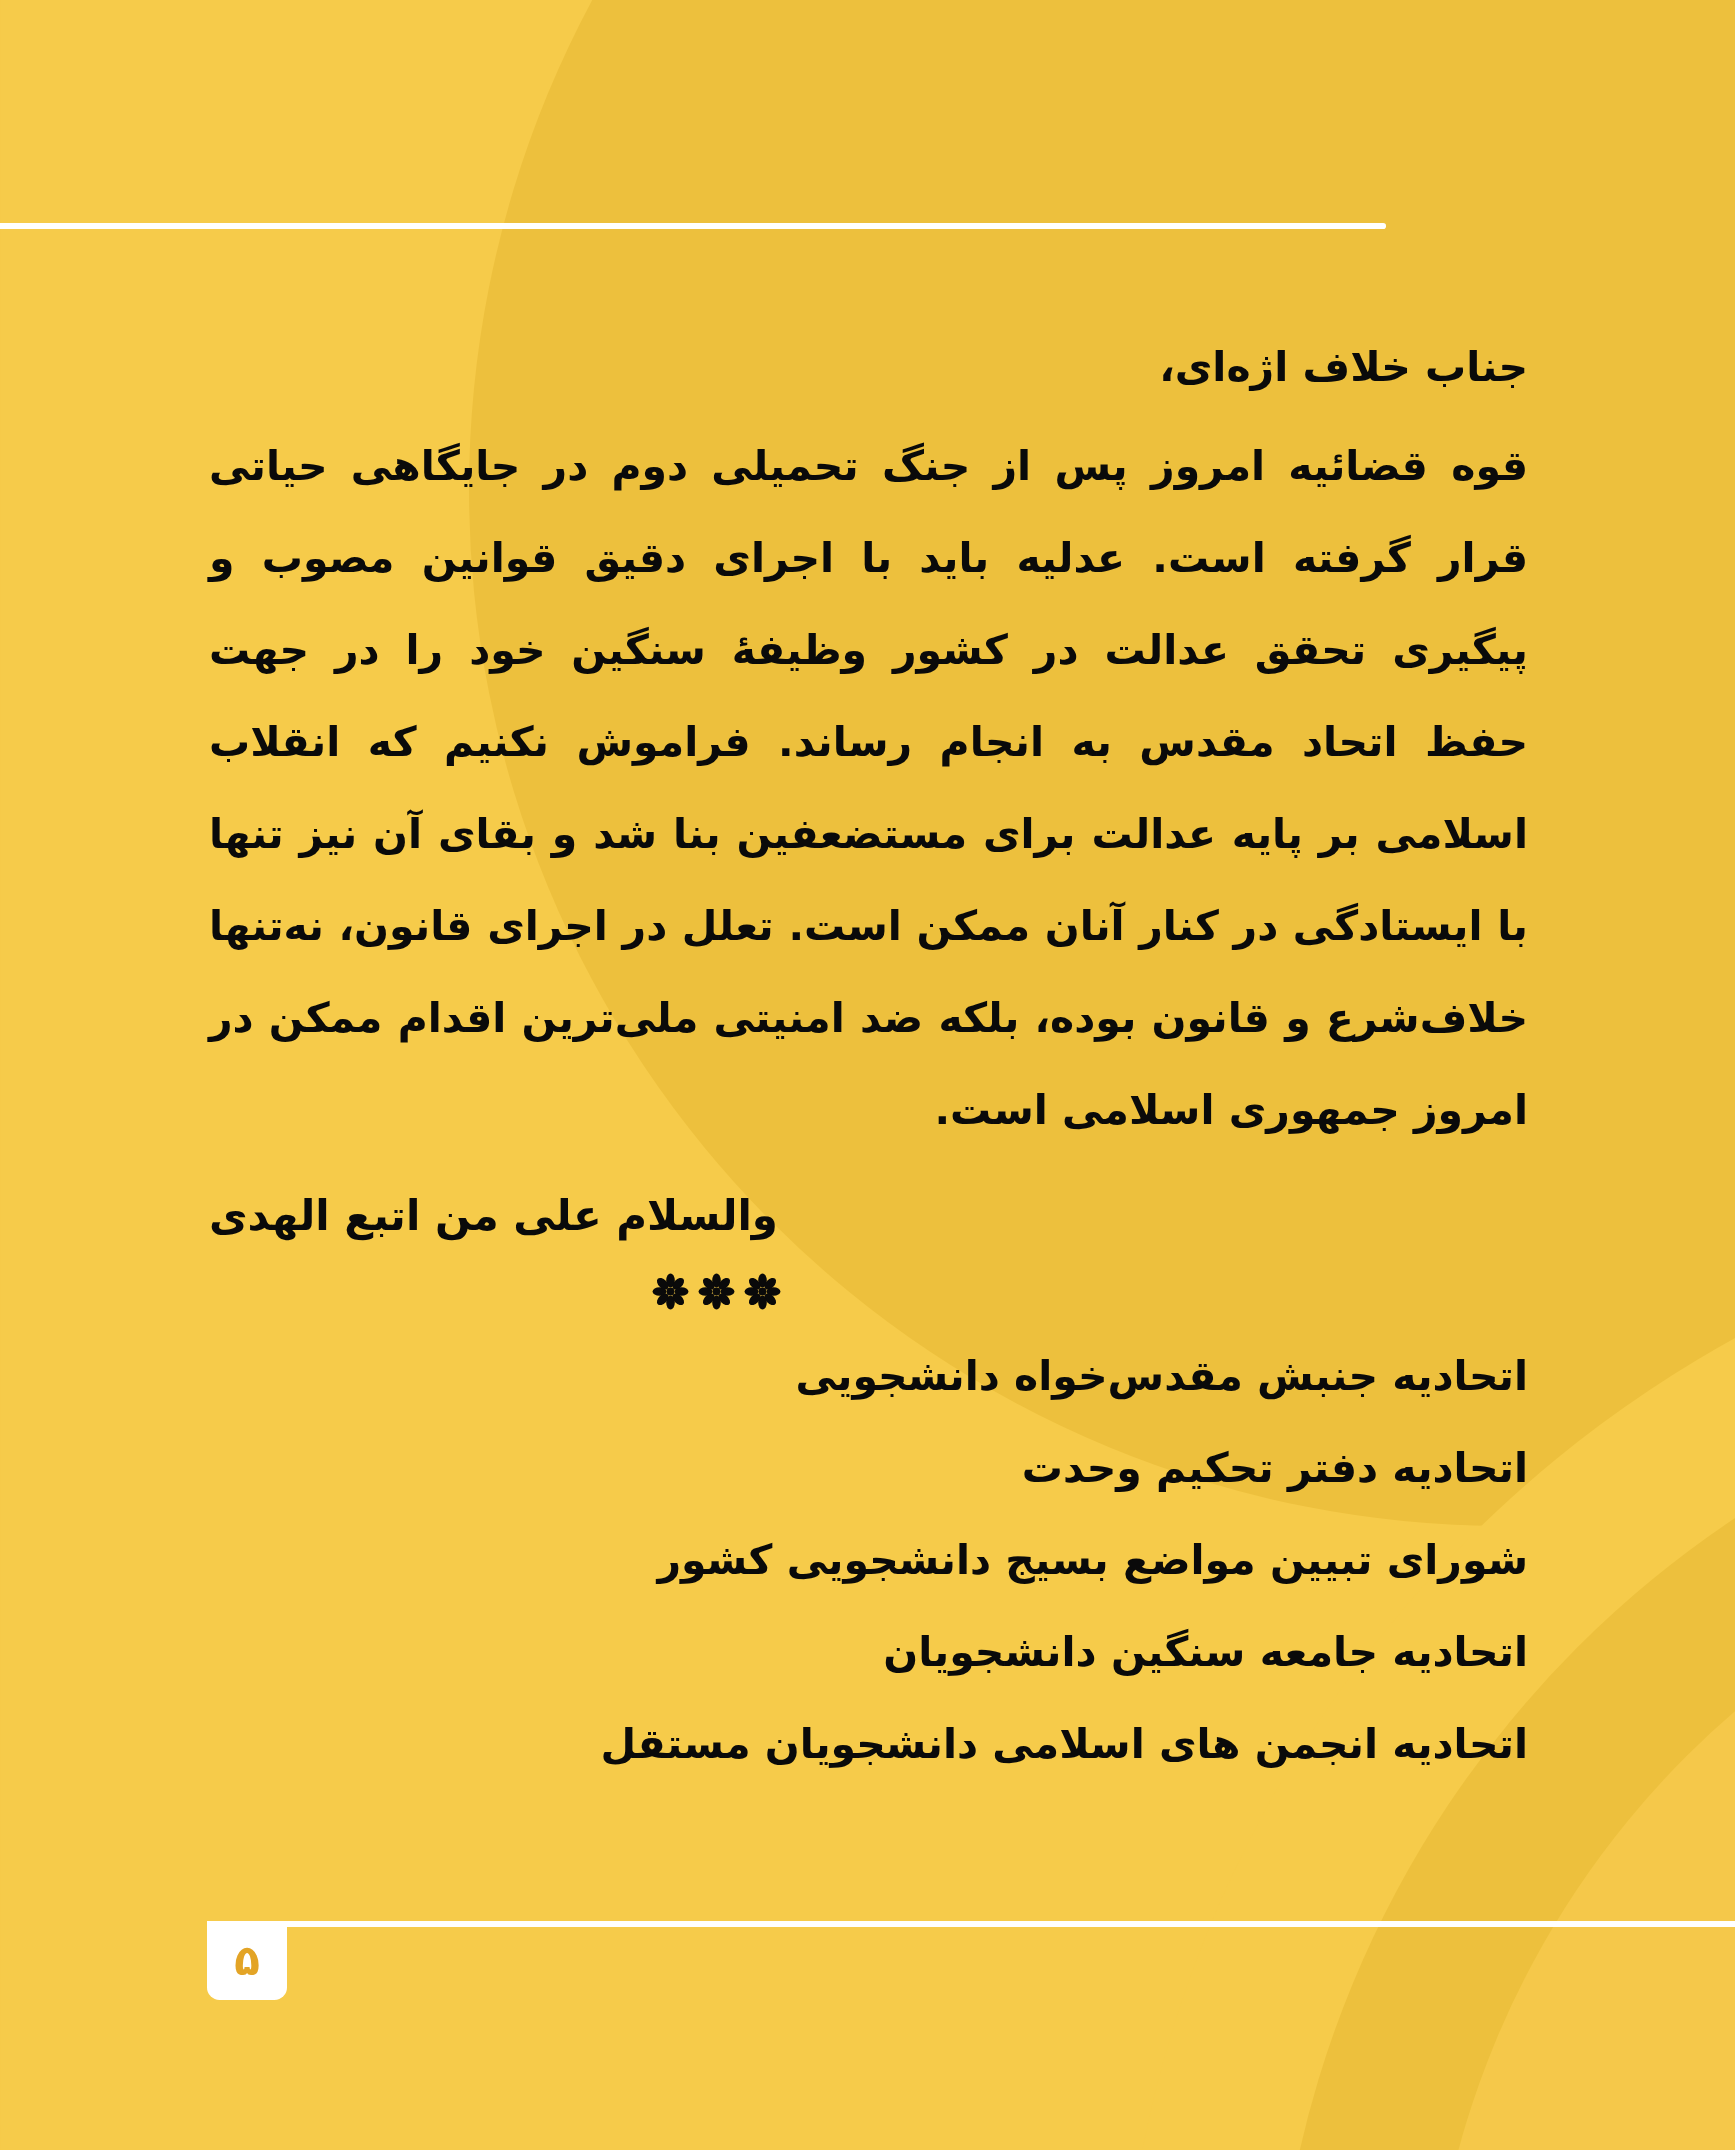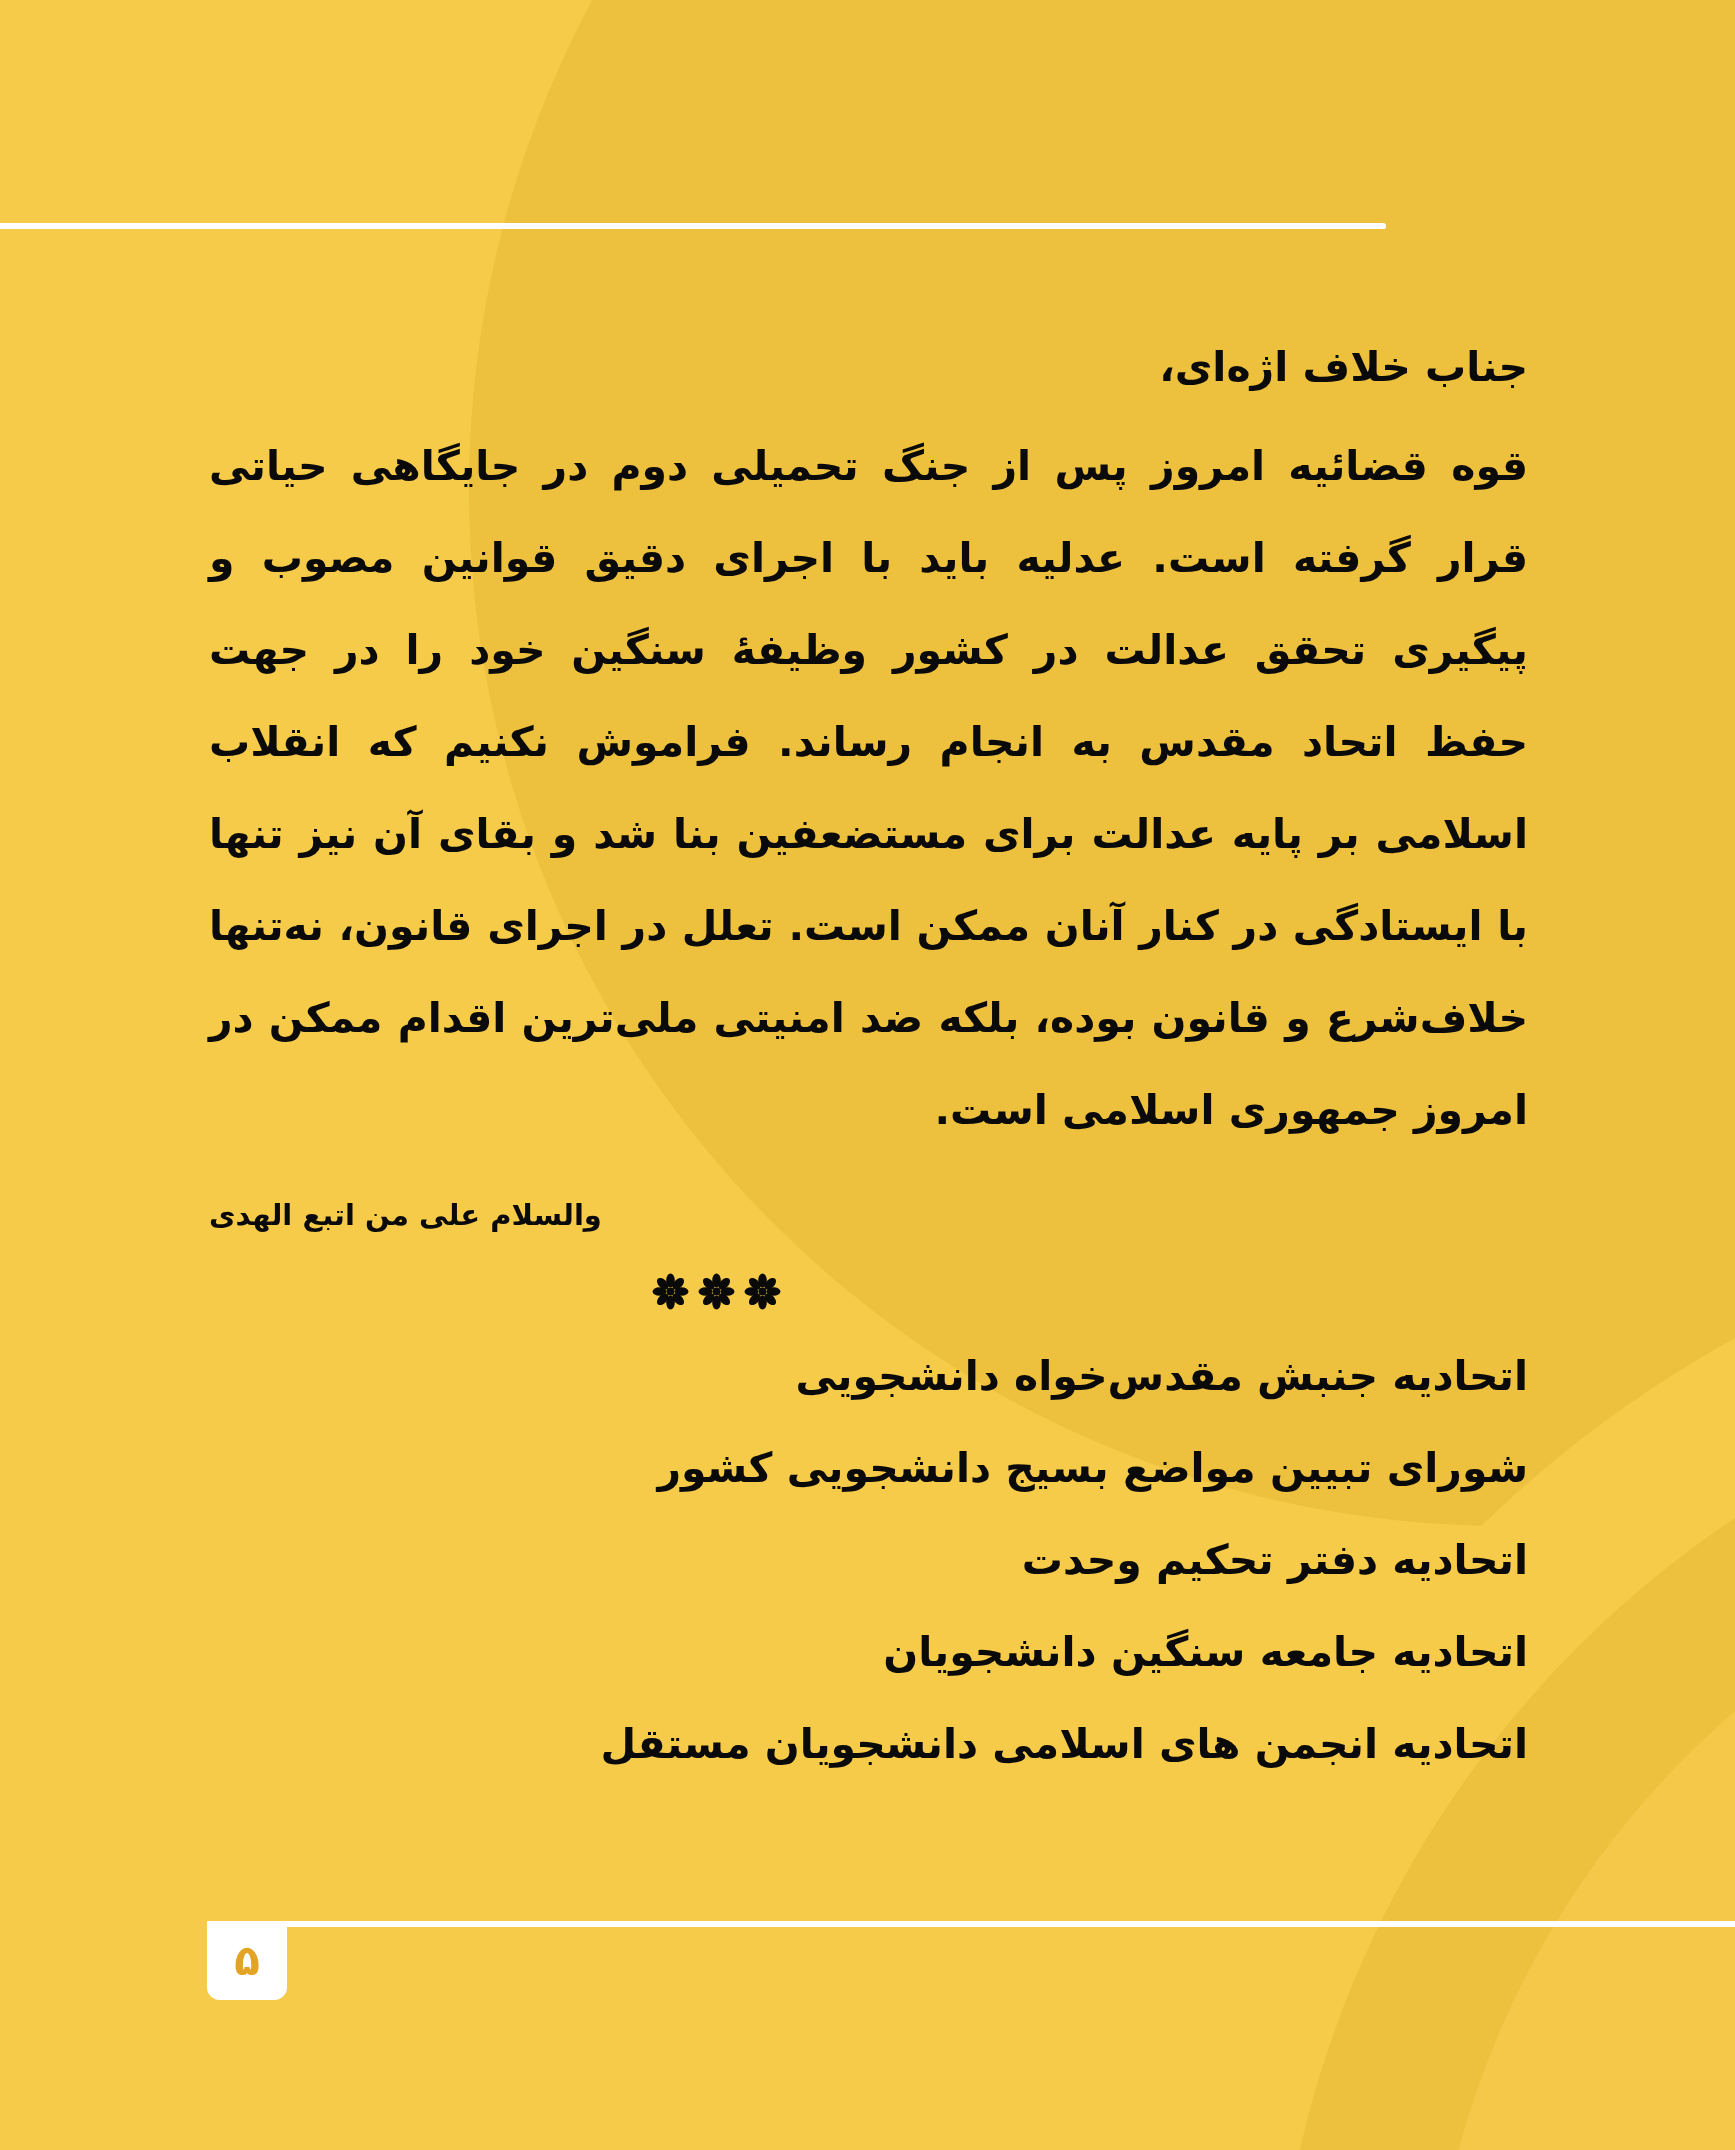--- a/index.html
+++ b/index.html
@@ -76,21 +76,21 @@
       text-align: right;
     }
     .body-paragraph {
       font-size: 41px;
       line-height: 92px;
       text-align: justify;
       text-align-last: right;
       margin: 0;
     }
     .closing {
-      font-size: 29px;
+      font-size: 42px;
       line-height: 77px;
       margin: 21px 0 0 0;
       width: 770px;
       text-align: left;
       margin-right: auto;
       direction: rtl;
     }
     .closing-wrap {
       display: flex;
       justify-content: flex-end;
@@ -176,22 +176,22 @@
         <ellipse cx="0" cy="-5.6" rx="2.2" ry="3.6" transform="rotate(180)"></ellipse>
         <ellipse cx="0" cy="-5.6" rx="2.2" ry="3.6" transform="rotate(225)"></ellipse>
         <ellipse cx="0" cy="-5.6" rx="2.2" ry="3.6" transform="rotate(270)"></ellipse>
         <ellipse cx="0" cy="-5.6" rx="2.2" ry="3.6" transform="rotate(315)"></ellipse>
         <circle cx="0" cy="0" r="2"></circle>
       </g>
     </svg>
   </div>
   <ul class="signatories">
     <li>اتحادیه جنبش مقدس‌خواه دانشجویی</li>
+    <li>اتحادیه دفتر تحکیم وحدت</li>
     <li>شورای تبیین مواضع بسیج دانشجویی کشور</li>
-    <li>اتحادیه دفتر تحکیم وحدت</li>
     <li>اتحادیه جامعه سنگین دانشجویان</li>
     <li>اتحادیه انجمن های اسلامی دانشجویان مستقل</li>
   </ul>
 </main>
 
 <div class="rule rule-bottom"></div>
 <div class="page-badge">
   <span>۵</span>
 </div>
 

